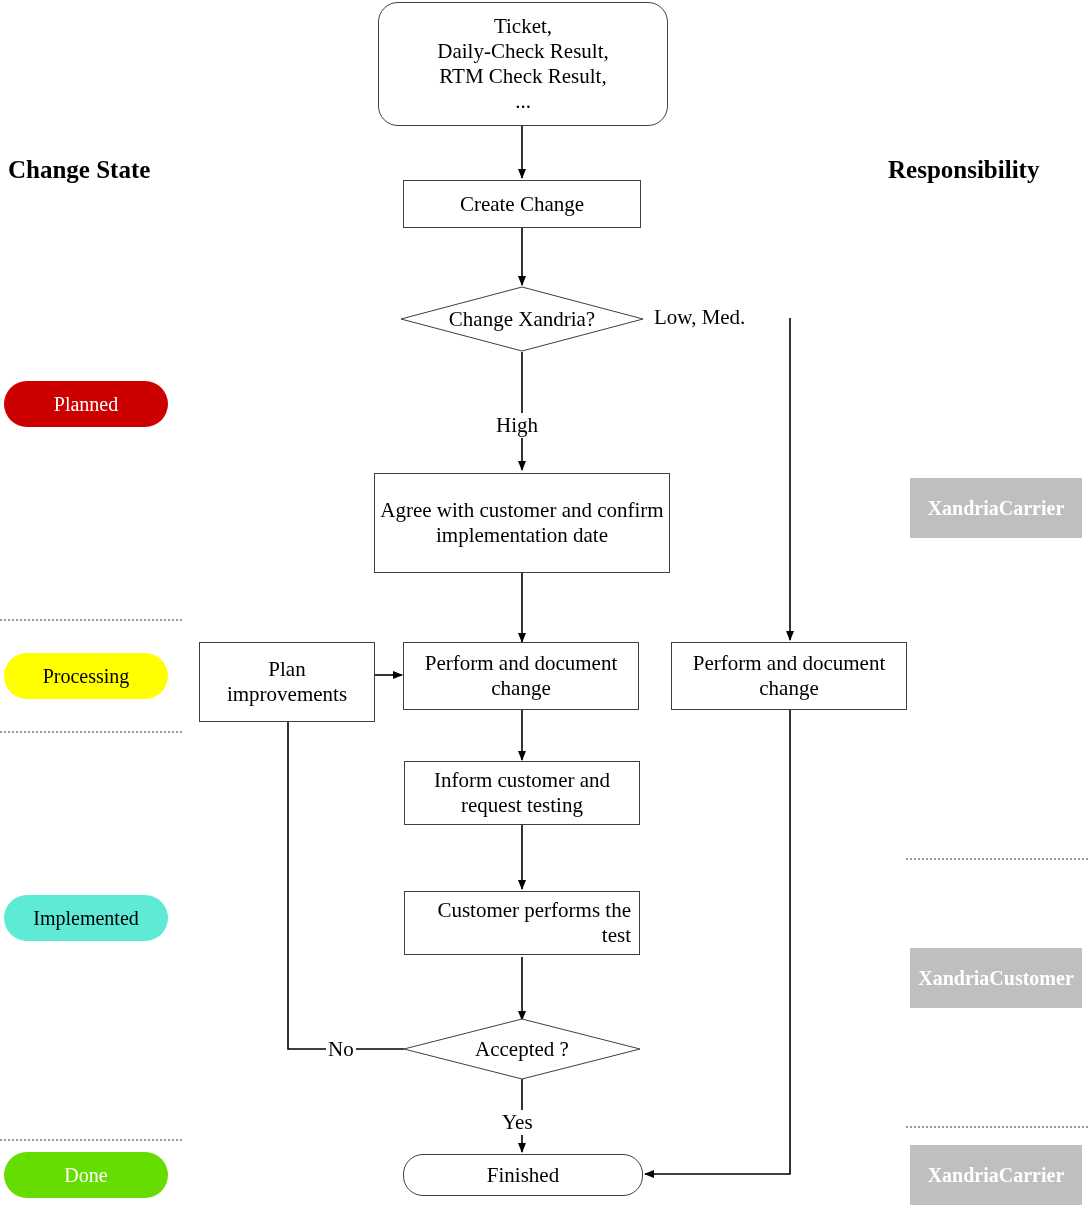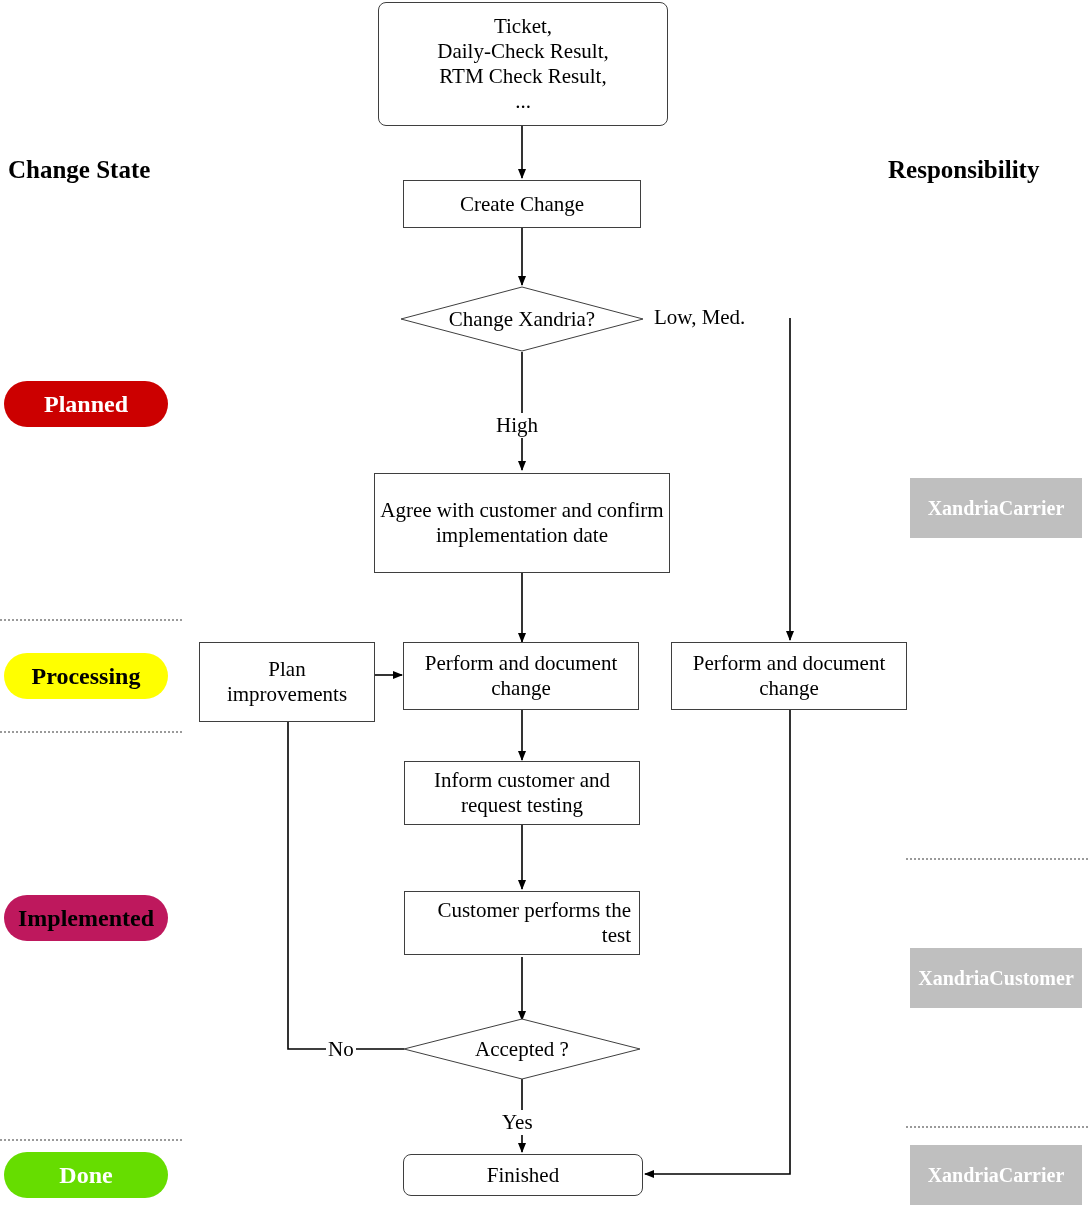--- a/index.html
+++ b/index.html
@@ -27,21 +27,21 @@
     text-align: center;
     line-height: 1.18;
     font-size: 21px;
     background: #ffffff;
   }
   .proc {
     border: 1px solid #3f3f3f;
   }
   .term {
     border: 1px solid #3f3f3f;
-    border-radius: 8px;
+    border-radius: 20px;
     text-align: center;
   }
   .diamond-wrap {
     position: absolute;
   }
   .diamond-wrap svg {
     position: absolute;
     left: 0;
     top: 0;
     overflow: visible;
@@ -70,22 +70,22 @@
     font-size: 25px;
     font-weight: bold;
     white-space: nowrap;
   }
   .state-badge {
     position: absolute;
     box-sizing: border-box;
     display: flex;
     align-items: center;
     justify-content: center;
-    font-size: 24px;
-    font-weight: bold;
+    font-size: 20px;
+    font-weight: normal;
     white-space: nowrap;
     border-radius: 23px;
   }
   .resp-badge {
     position: absolute;
     box-sizing: border-box;
     display: flex;
     flex-direction: row;
     align-items: center;
     justify-content: center;
@@ -152,21 +152,21 @@
   <div class="col-header" style="left:888px; top:156px;">Responsibility</div>
 
   <div class="divider" style="left:0px; top:619px; width:182px;"></div>
   <div class="divider" style="left:0px; top:731px; width:182px;"></div>
   <div class="divider" style="left:0px; top:1139px; width:182px;"></div>
   <div class="divider" style="left:906px; top:858px; width:182px;"></div>
   <div class="divider" style="left:906px; top:1126px; width:182px;"></div>
 
   <div class="state-badge" style="left:4px; top:381px; width:164px; height:46px; background:#cc0000; color:#ffffff;">Planned</div>
   <div class="state-badge" style="left:4px; top:653px; width:164px; height:46px; background:#ffff00; color:#000000;">Processing</div>
-  <div class="state-badge" style="left:4px; top:895px; width:164px; height:46px; background:#be185d; color:#000000;">Implemented</div>
+  <div class="state-badge" style="left:4px; top:895px; width:164px; height:46px; background:#5eead4; color:#000000;">Implemented</div>
   <div class="state-badge" style="left:4px; top:1152px; width:164px; height:46px; background:#66dd00; color:#ffffff;">Done</div>
 
   <div class="resp-badge" style="left:910px; top:478px; width:172px; height:60px;">
     <span>Xandria</span>
     <span>Carrier</span>
   </div>
   <div class="resp-badge" style="left:910px; top:948px; width:172px; height:60px;">
     <span>Xandria</span>
     <span>Customer</span>
   </div>

